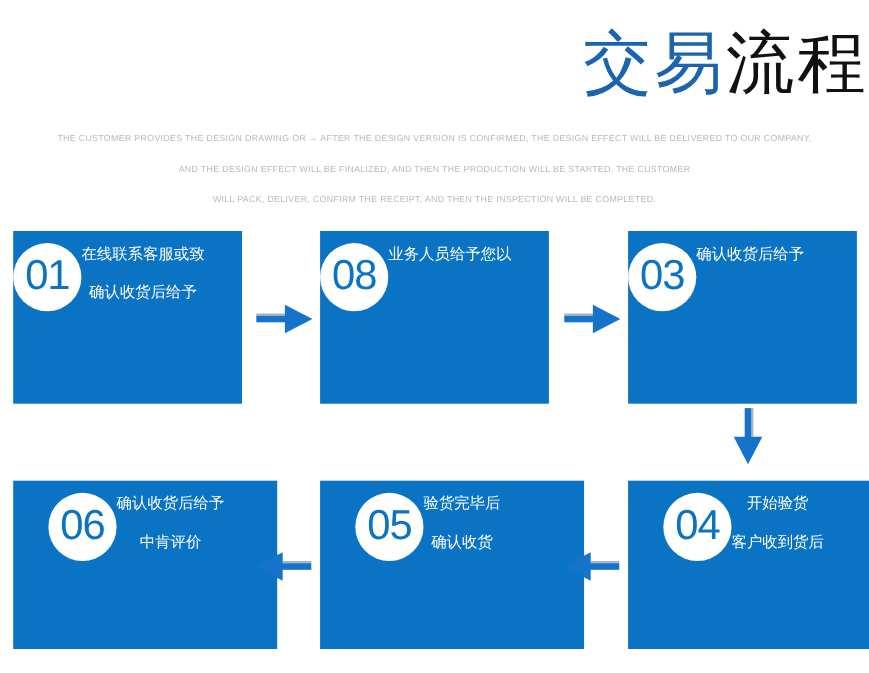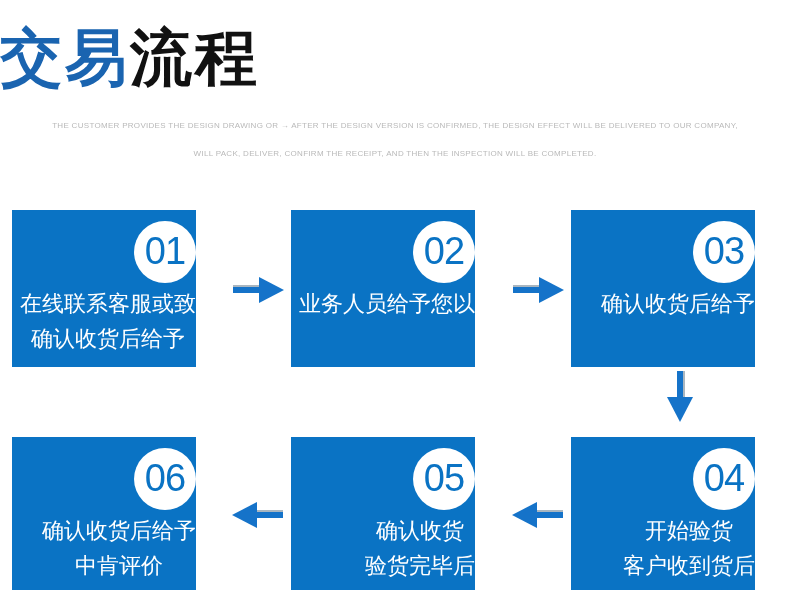--- a/index.html
+++ b/index.html
@@ -16,51 +16,51 @@
     background: #ffffff;
     overflow: hidden;
   }
   
   .title {
     position: absolute;
     top: 18px;
     left: 0;
     width: 100%;
     margin: 0;
-    text-align: left;
+    text-align: right;
     font-size: 62px;
-    font-weight: 700;
+    font-weight: 400;
     letter-spacing: 3px;
     line-height: 80px;
   }
   .title .t-blue  { color: var(--title-blue, #1a64b0); }
   .title .t-black { color: #111111; }
   
   .subtitle {
     position: absolute;
     top: 112px;
     left: 0;
     width: 100%;
     text-align: center;
     color: var(--subtitle-gray, #b9b9b9);
     font-size: 8px;
     letter-spacing: 0.3px;
   }
   .subtitle .sub-line { line-height: 28px; white-space: nowrap; }
   
   .step {
     position: absolute;
-    width: 184px;
+    width: 208px;
     background: var(--box-blue, #0a73c4);
     display: flex;
-    flex-direction: column;
-    align-items: flex-end;
+    flex-direction: row;
+    align-items: flex-start;
   }
   .row1 { top: 210px; height: 157px; }
-  .row2 { top: 437px; height: 153px; }
+  .row2 { top: 437px; height: 153px; padding-left: 32px; }
   .col1 { left: 12px; }
   .col2 { left: 291px; }
   .col3 { left: 571px; }
   .circle {
     margin-top: 11px;
     width: 62px;
     height: 62px;
     border-radius: 50%;
     background: #ffffff;
     display: flex;
@@ -72,21 +72,21 @@
     color: var(--box-blue, #0a73c4);
     font-size: 38px;
     font-weight: 300;
     letter-spacing: -1px;
     line-height: 1;
     padding-bottom: 2px;
   }
   .step-text {
     margin-top: 3px;
     color: #ffffff;
-    font-size: 22px;
+    font-size: 14px;
     line-height: 35px;
     text-align: center;
     white-space: nowrap;
   }
   
   .arrow {
     position: absolute;
     width: 56px;
     height: 42px;
     line-height: 0;
@@ -104,36 +104,37 @@
 <body>
 
 <div class="page">
 
   <h1 class="title">
     <span class="t-blue">交易</span><span class="t-black">流程</span>
   </h1>
 
   <div class="subtitle">
     <div class="sub-line">THE CUSTOMER PROVIDES THE DESIGN DRAWING OR → AFTER THE DESIGN VERSION IS CONFIRMED, THE DESIGN EFFECT WILL BE DELIVERED TO OUR COMPANY,</div>
+    <div class="sub-line">AND THE DESIGN EFFECT WILL BE FINALIZED, AND THEN THE PRODUCTION WILL BE STARTED. THE CUSTOMER</div>
     <div class="sub-line">WILL PACK, DELIVER, CONFIRM THE RECEIPT, AND THEN THE INSPECTION WILL BE COMPLETED.</div>
   </div>
 
   <div class="step row1 col1">
     <div class="circle">
       <span class="num">01</span>
     </div>
     <div class="step-text">
       <div>在线联系客服或致</div>
       <div>确认收货后给予</div>
     </div>
   </div>
 
   <div class="step row1 col2">
     <div class="circle">
-      <span class="num">02</span>
+      <span class="num">08</span>
     </div>
     <div class="step-text">
       <div>业务人员给予您以</div>
     </div>
   </div>
 
   <div class="step row1 col3">
     <div class="circle">
       <span class="num">03</span>
     </div>
@@ -150,22 +151,22 @@
       <div>开始验货</div>
       <div>客户收到货后</div>
     </div>
   </div>
 
   <div class="step row2 col2">
     <div class="circle">
       <span class="num">05</span>
     </div>
     <div class="step-text">
+      <div>验货完毕后</div>
       <div>确认收货</div>
-      <div>验货完毕后</div>
     </div>
   </div>
 
   <div class="step row2 col1">
     <div class="circle">
       <span class="num">06</span>
     </div>
     <div class="step-text">
       <div>确认收货后给予</div>
       <div>中肯评价</div>

